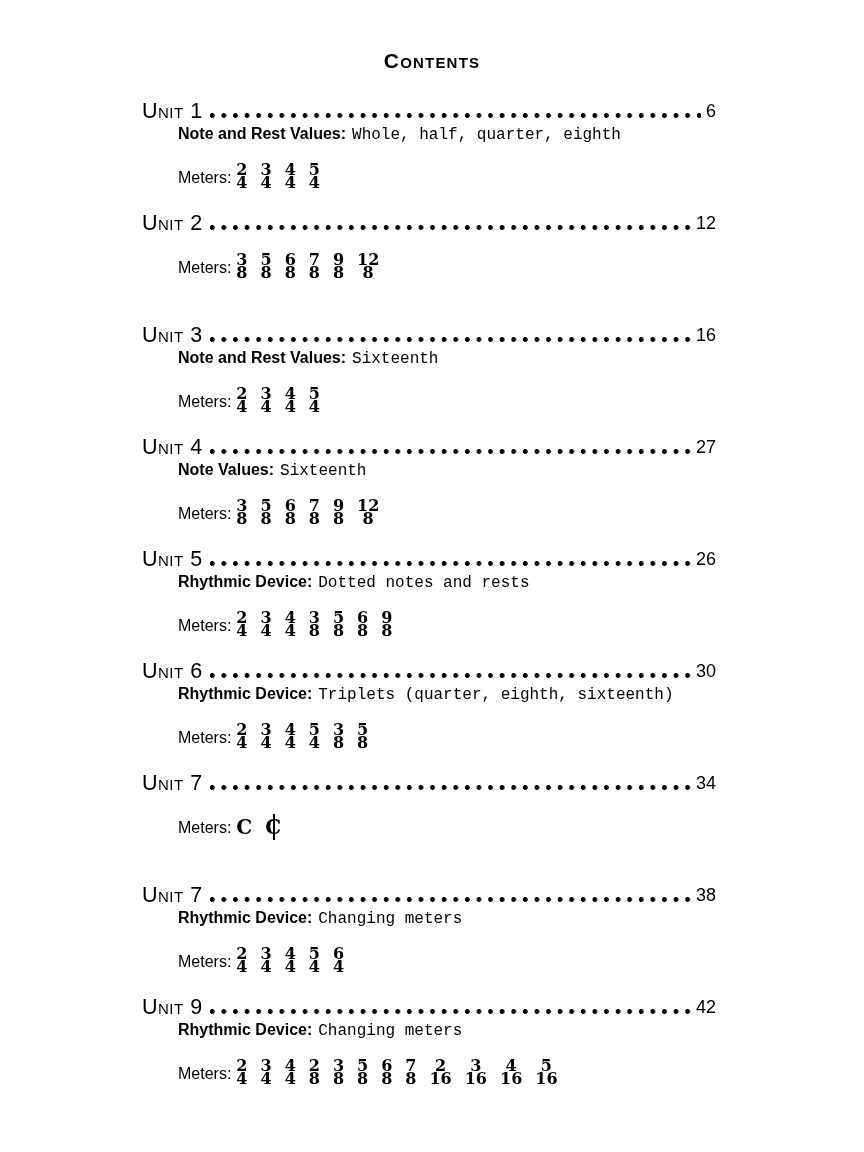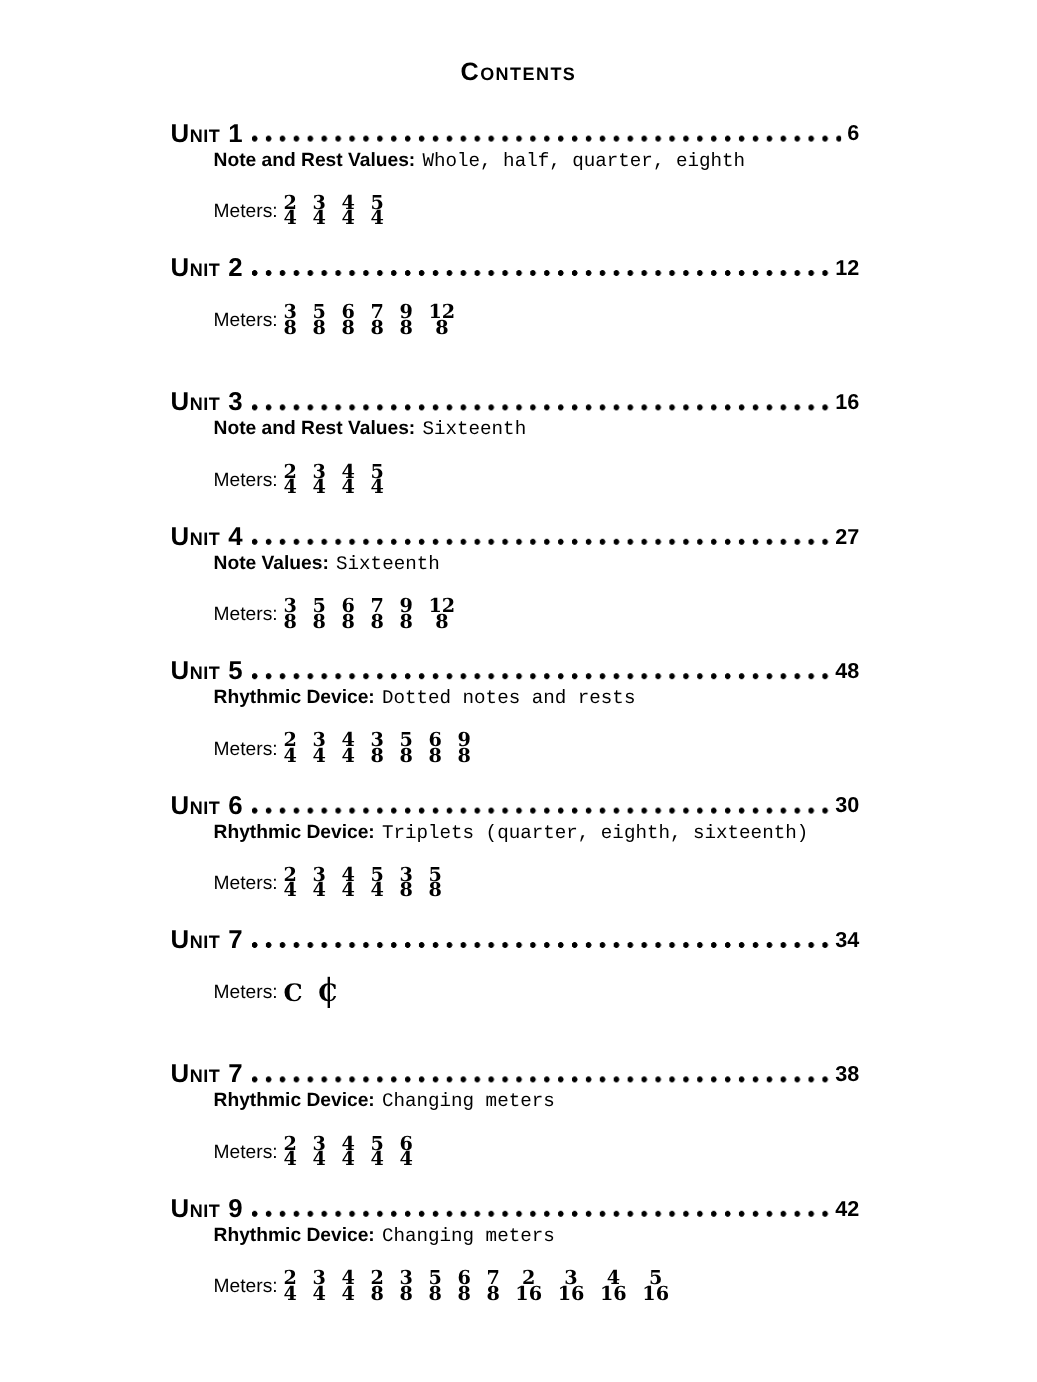--- a/index.html
+++ b/index.html
@@ -15,21 +15,21 @@
     position: absolute; top: 49px; left: 0; width: 864px;
     text-align: center;
     font-size: 21px; font-weight: bold;
     font-variant: small-caps;
     letter-spacing: 1.2px;
   }
 
   .units { position: absolute; top: 100px; left: 142px; width: 574px; }
   .unit { height: 112px; }
 
-  .unit-row { display: flex; align-items: flex-start; font-weight: bold; line-height: 22px; }
+  .unit-row { display: flex; align-items: flex-start; font-weight: normal; line-height: 22px; }
   .unit-name { font-size: 21.5px; font-variant: small-caps; letter-spacing: 0.5px; }
   .leader {
     flex: 1; height: 5px; align-self: flex-end;
     margin: 0 5px 4px 7px;
     background-image: radial-gradient(circle at 2.2px 2.5px, #000 2.1px, transparent 2.7px);
     background-size: 11.6px 5px; background-repeat: repeat-x;
   }
   .page-num { font-size: 18px; }
 
   .unit-desc { margin: 3px 0 0 36px; font-size: 16px; line-height: 18px; }
@@ -203,21 +203,21 @@
               <span class="den">8</span>
             </span>
           </span>
     </div>
   </div>
 
   <div class="unit">
     <div class="unit-row">
       <span class="unit-name">Unit 5</span>
       <span class="leader"></span>
-      <span class="page-num">48</span>
+      <span class="page-num">26</span>
     </div>
     <div class="unit-desc">
       <span class="desc-label">Rhythmic Device:</span><span class="desc-text">Dotted notes and rests</span>
     </div>
     <div class="unit-meters">
       <span class="meters-label">Meters:</span>
       <span class="meters-list">
             <span class="ts">
               <span class="num">2</span>
               <span class="den">4</span>

